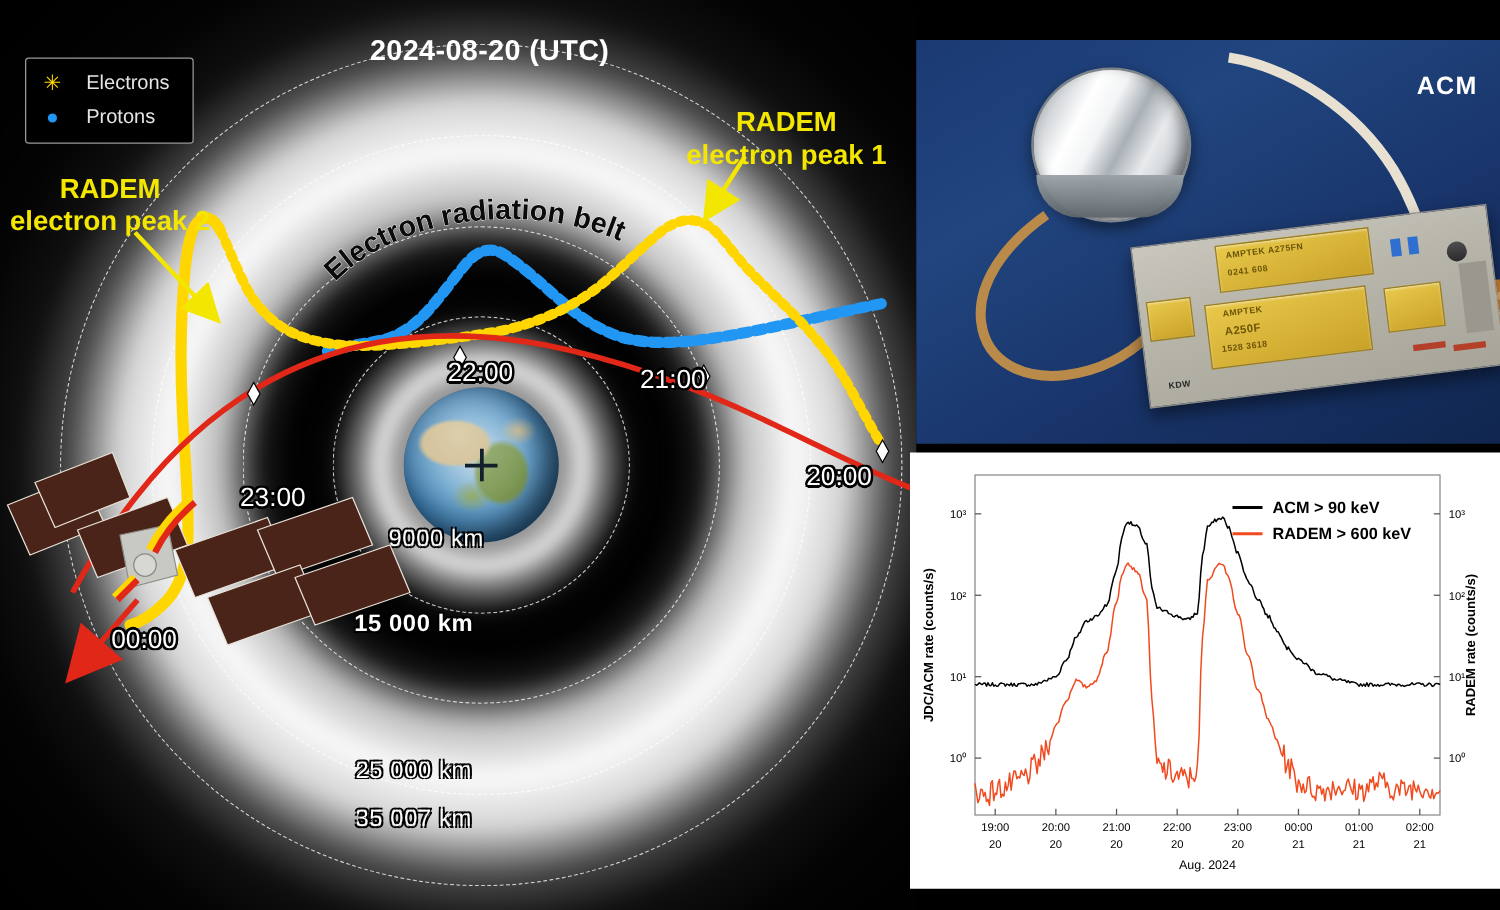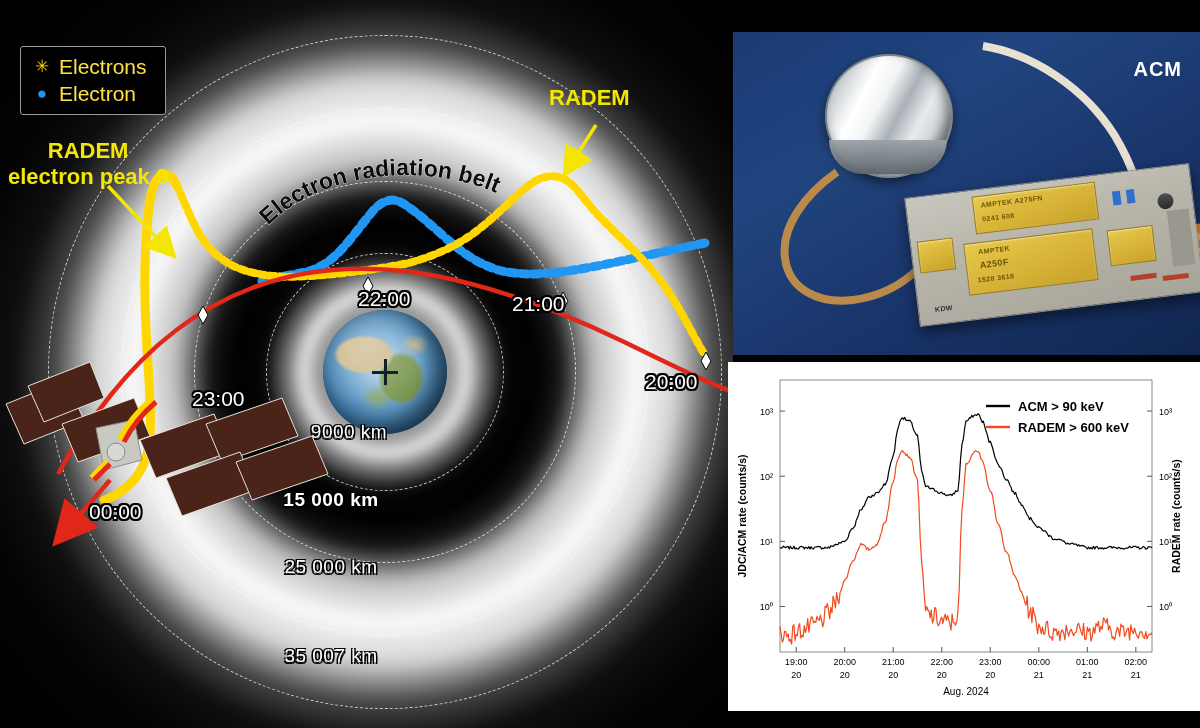--- a/index.html
+++ b/index.html
@@ -55,21 +55,21 @@
   #orbit-svg{position:absolute;left:0;top:0;width:733px;height:728px;}
 
   .time-lbl{position:absolute;color:#fff;font-size:21px;font-family:"Liberation Sans",sans-serif;
         text-shadow:-1.6px -1.6px 0 #000,1.6px -1.6px 0 #000,-1.6px 1.6px 0 #000,1.6px 1.6px 0 #000,
                     0 -2px 0 #000,0 2px 0 #000,-2px 0 0 #000,2px 0 0 #000;white-space:nowrap;}
 
   #legend-box{position:absolute;left:20px;top:46px;border:1px solid #9a9a9a;border-radius:3px;
         background:#000;padding:6px 18px 7px 10px;}
   .legend-row{display:flex;align-items:center;height:27px;}
   .legend-mark{width:22px;text-align:center;font-size:17px;line-height:1;}
-  .legend-txt{color:#fde047;font-size:21px;margin-left:6px;}
+  .legend-txt{color:#e5e5e5;font-size:16px;margin-left:16px;}
 
   #fig-title{position:absolute;left:296px;top:27px;color:#fff;font-size:23px;font-weight:bold;
         letter-spacing:.3px;white-space:nowrap;}
 
   .anno{position:absolute;color:#f3e600;font-size:22px;font-weight:bold;line-height:1.16;white-space:nowrap;}
   #anno-peak2{left:8px;top:138px;text-align:center;}
   #anno-peak1{left:549px;top:85px;text-align:center;}
 
   #belt-label{position:absolute;left:258px;top:150px;width:290px;height:90px;}
 
@@ -111,21 +111,21 @@
     <div class="ring" style="width:236px;height:236px;"></div>
     <div class="ring" style="width:380px;height:380px;"></div>
     <div class="ring" style="width:526px;height:526px;"></div>
     <div class="ring" style="width:672px;height:672px;"></div>
 
     <div id="earth"></div>
     <div id="earth-cross"></div>
 
     <div class="ring-lbl" style="left:349px;top:421px;transform:translateX(-50%);">9000 km</div>
     <div class="ring-lbl" style="left:331px;top:489px;transform:translateX(-50%);font-weight:bold;">15 000 km</div>
-    <div class="ring-lbl" style="left:331px;top:556px;transform:translateX(-50%);">25 000 km</div>
+    <div class="ring-lbl" style="left:331px;top:606px;transform:translateX(-50%);">25 000 km</div>
     <div class="ring-lbl" style="left:331px;top:645px;transform:translateX(-50%);">35 007 km</div>
 
     <svg id="orbit-svg" viewBox="0 0 733 728">
       <defs>
         <marker id="arrowY" markerWidth="9" markerHeight="9" refX="7" refY="4.5" orient="auto">
           <path d="M0,0 L9,4.5 L0,9 z" fill="#f3e600"></path>
         </marker>
         <marker id="arrowR" markerWidth="10" markerHeight="10" refX="8" refY="5" orient="auto">
           <path d="M0,0 L10,5 L0,10 z" fill="#e02718"></path>
         </marker>
@@ -190,38 +190,40 @@
 
     <svg id="belt-label" viewBox="0 0 290 90">
       <defs>
           <path id="beltArc" d="M6,80 C70,8 220,8 284,74"></path>
         </defs>
       <text font-family="Liberation Sans, sans-serif" font-size="23" font-weight="bold" fill="#0b0b0b" stroke="#ffffff" stroke-width="0.6" paint-order="stroke">
         <textPath href="#beltArc" startOffset="2%">Electron radiation belt</textPath>
       </text>
     </svg>
 
+    <div id="fig-title">2024-08-20  (UTC)</div>
 
     <div id="legend-box">
       <div class="legend-row">
         <span class="legend-mark" style="color:#ffd600;">✳</span>
         <span class="legend-txt">Electrons</span>
       </div>
       <div class="legend-row">
         <span class="legend-mark" style="color:#2196f3;">●</span>
-        <span class="legend-txt">Electron</span>
+        <span class="legend-txt">Protons</span>
       </div>
     </div>
 
     <div class="anno" id="anno-peak2">
       <div>RADEM</div>
-      <div>electron peak 9</div>
+      <div>electron peak 2</div>
     </div>
     <div class="anno" id="anno-peak1">
       <div>RADEM</div>
+      <div>electron peak 1</div>
     </div>
 
     <div class="time-lbl" style="left:645px;top:370px;">20:00</div>
     <div class="time-lbl" style="left:512px;top:292px;">21:00</div>
     <div class="time-lbl" style="left:358px;top:287px;">22:00</div>
     <div class="time-lbl" style="left:192px;top:387px;">23:00</div>
     <div class="time-lbl" style="left:89px;top:500px;">00:00</div>
   </div>
 
   <div id="acm-panel">

